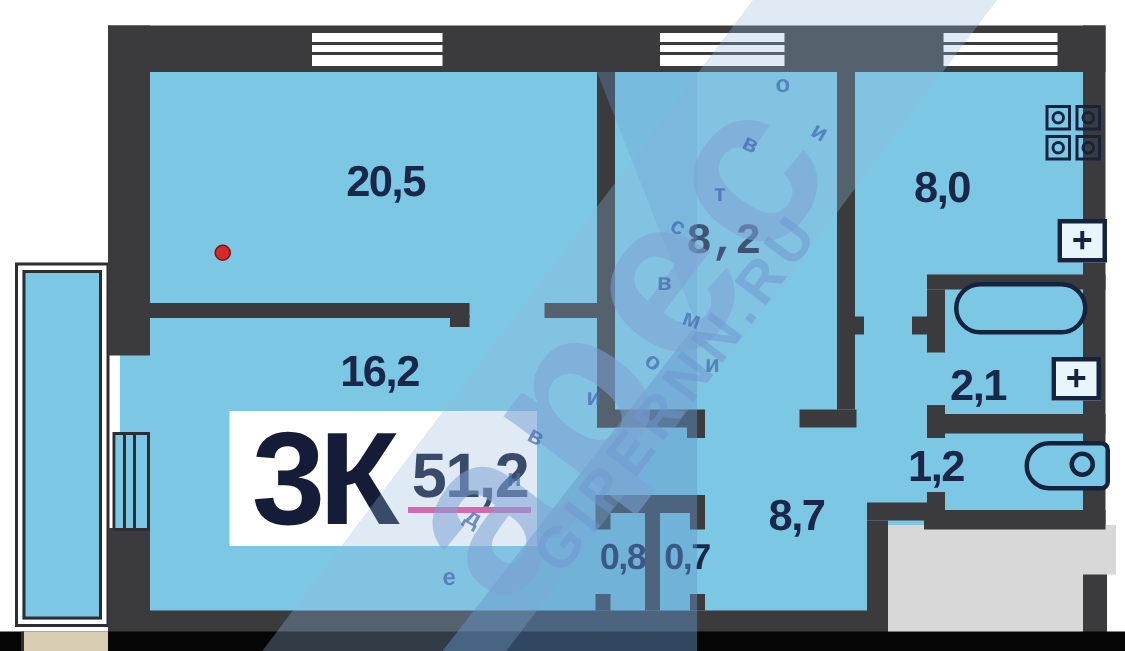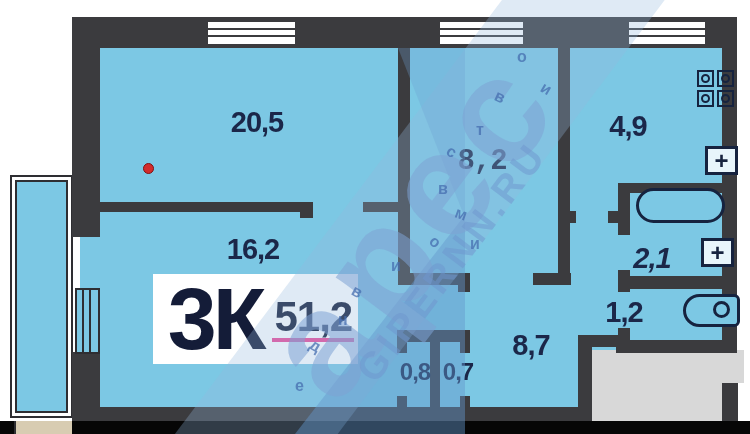--- a/index.html
+++ b/index.html
@@ -106,22 +106,22 @@
       <span>+</span>
     </div>
   <div class="fix" style="left:683px;top:294px;width:57px;height:33px;border-radius:17px 6px 6px 17px;background:#7cc8e4;">
     <div class="abs" style="left:27px;top:4px;width:17px;height:17px;border:3px solid #16233f;border-radius:50%;box-sizing:border-box;"></div>
   </div>
   <div class="abs" style="left:143px;top:163px;width:11px;height:11px;border-radius:50%;background:#d32b2b;border:1px solid #801111;box-sizing:border-box;z-index:8;"></div>
 
   <div class="lbl" style="left:257px;top:122px;">20,5</div>
   <div class="lbl" style="left:253px;top:249px;text-align:center;">16,2</div>
   <div class="lbl" style="left:482px;top:161px;font-family:Liberation Mono, monospace;">8,2</div>
-  <div class="lbl" style="left:628px;top:126px;">4,9</div>
-  <div class="lbl" style="left:652px;top:258px;font-style:italic;">2,1</div>
+  <div class="lbl" style="left:628px;top:126px;">8,0</div>
+  <div class="lbl" style="left:652px;top:258px;">2,1</div>
   <div class="lbl" style="left:624px;top:312px;">1,2</div>
   <div class="lbl" style="left:531px;top:345px;">8,7</div>
   <div class="lbl small" style="left:415px;top:372px;">0,8</div>
   <div class="lbl small" style="left:458px;top:372px;">0,7</div>
 
   <div id="summary-box">
     <div id="summary-type">3К</div>
     <div id="summary-frac">
       <div id="summary-total">51,2</div>
     </div>

